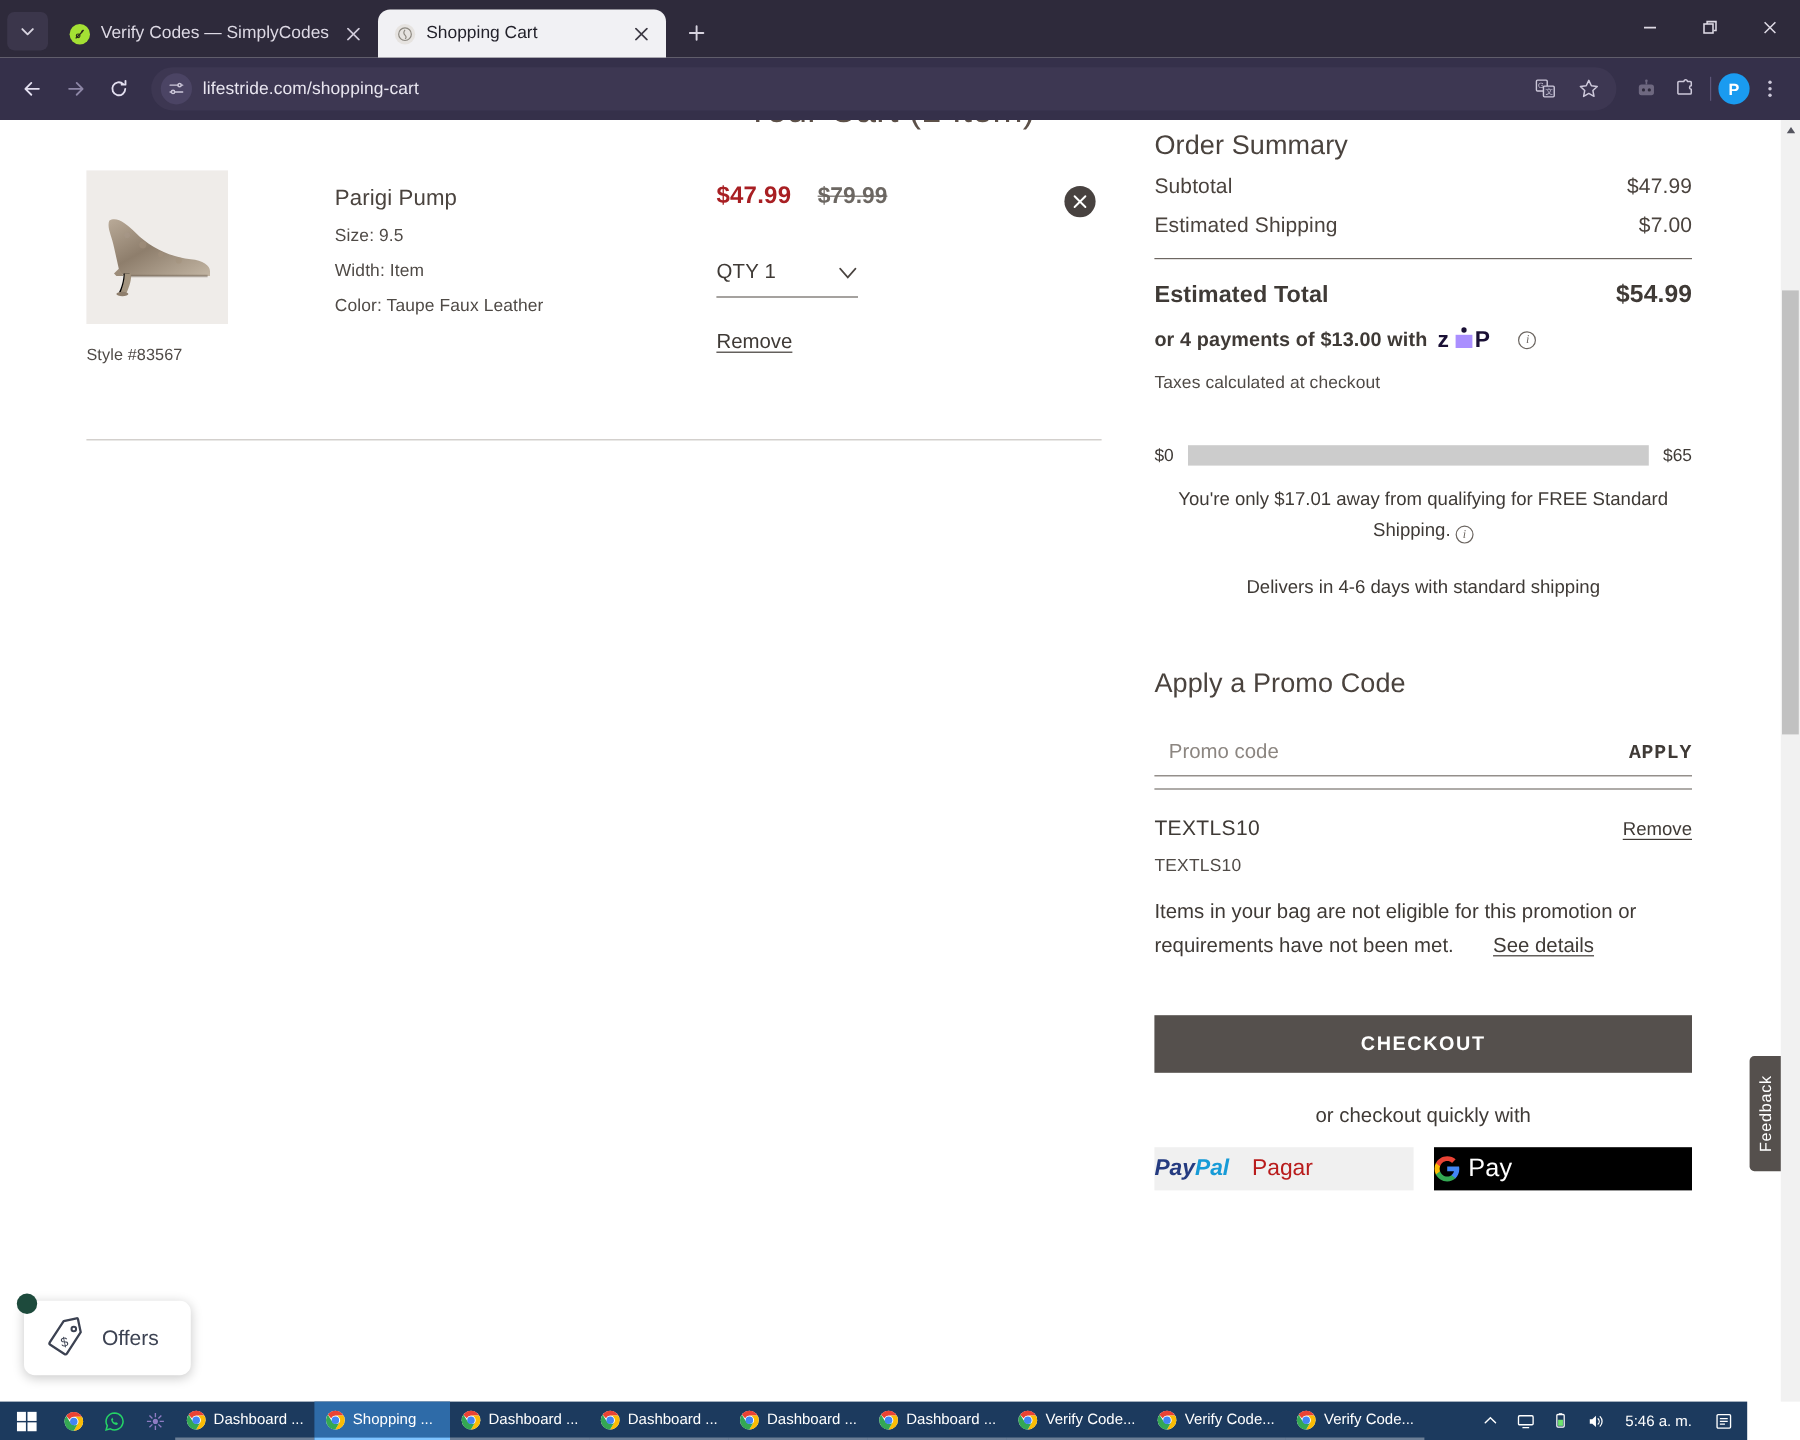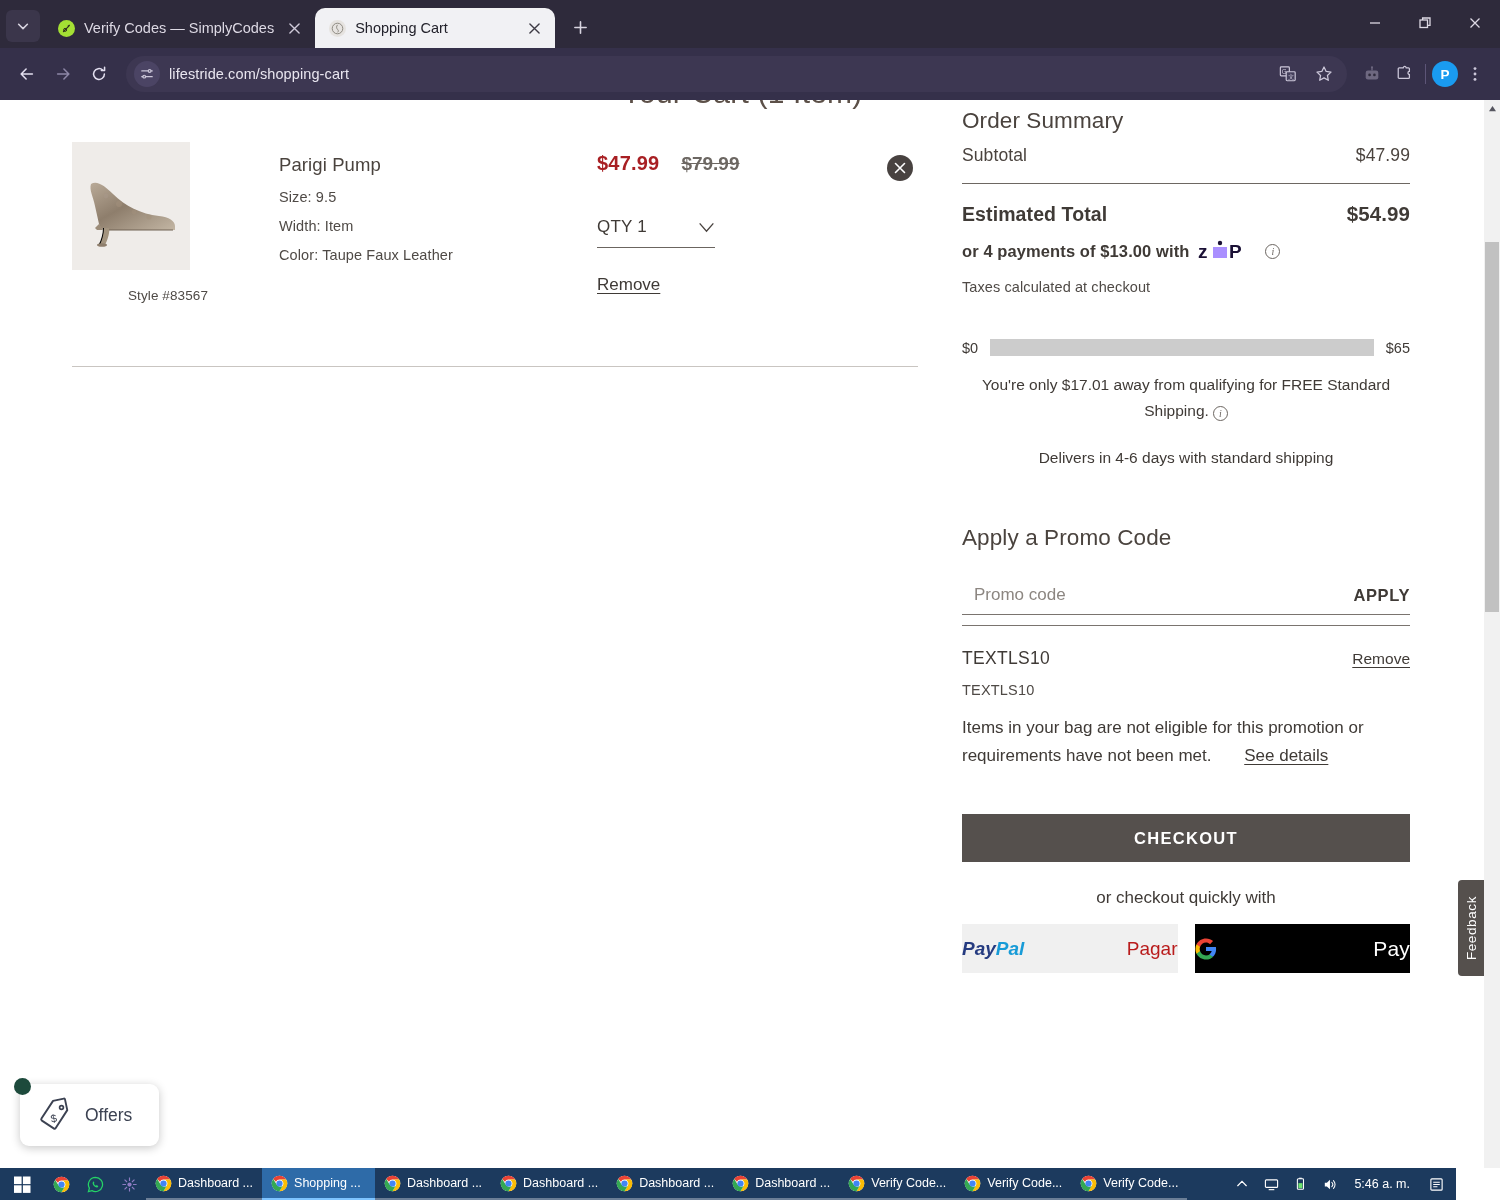--- a/index.html
+++ b/index.html
@@ -114,21 +114,21 @@
   
   .cart-heading {
     position: absolute; left: 0; top: -24px; width: 1484px;
     text-align: center; font-size: 30px; color: #5c5048;
     font-weight: 500; letter-spacing: .2px;
   }
 
   
   .cart-col { position: absolute; left: 72px; top: 42px; width: 846px; }
   .cart-item { display: flex; position: relative; }
-  .prod-thumb-wrap { width: 136px; text-align: right; }
+  .prod-thumb-wrap { width: 136px; }
   .prod-thumb {
     width: 118px; height: 128px; background: #efece9;
     position: relative; overflow: hidden;
   }
   .shoe {
     position: absolute; left: 50%; top: 52%; transform: translate(-50%,-50%);
   }
   .style-no {
     margin-top: 18px; font-size: 13.5px; color: #4f4a46; letter-spacing: .1px;
   }
@@ -218,21 +218,21 @@
   }
   .promo-input {
     border: none; outline: none; background: transparent;
     font-size: 17px; color: #3f3a36; font-family: "Liberation Sans", sans-serif;
     width: 300px; padding: 0 0 0 12px;
   }
   .promo-input::placeholder { color: #8c8681; }
   .apply-btn {
     font-size: 16.5px; color: #3f3a36; font-weight: 600;
     letter-spacing: .6px; cursor: pointer; background: none; border: none;
-    font-family: Liberation Sans, sans-serif;
+    font-family: Liberation Mono, monospace;
   }
   .promo-hr2 { height: 1.4px; background: #7a746f; margin-top: 10px; }
   .applied-row {
     margin-top: 22px; display: flex; justify-content: space-between; align-items: baseline;
   }
   .applied-code { font-size: 17.5px; color: #3f3a36; letter-spacing: .3px; }
   .applied-remove {
     font-size: 15.5px; color: #3f3a36; text-decoration: underline;
     cursor: pointer; text-underline-offset: 3px;
   }
@@ -249,22 +249,22 @@
     font-size: 16.5px; font-weight: 700; letter-spacing: 1.3px;
     display: flex; align-items: center; justify-content: center;
     cursor: pointer; border: none; font-family: "Liberation Sans", sans-serif;
   }
   .quick-label {
     margin-top: 26px; text-align: center; font-size: 17px;
     color: #3f3a36; font-weight: 500;
   }
   .pay-row { margin-top: 16px; display: flex; gap: 17px; }
   .pay-btn {
-    flex: 1; height: 49px; display: flex; align-items: center;
-    justify-content: space-between; cursor: pointer; gap: 24px;
+    flex: 1; height: 36px; display: flex; align-items: center;
+    justify-content: flex-start; cursor: pointer; gap: 7px;
   }
   .paypal-btn { background: #f0f0f0; }
   .gpay-btn { background: #000; }
   .pp-text { font-size: 19px; font-weight: 700; font-style: italic; }
   .pp-pay { color: #253b80; }
   .pp-pal { color: #179bd7; }
   .pp-pagar { font-size: 19px; color: #b91c1c; font-weight: 400; margin-left: 12px; }
   .gpay-text { color: #fff; font-size: 21px; font-weight: 400; letter-spacing: .2px; }
 
   .continue-shopping {
@@ -540,20 +540,24 @@
       </div>
       <div class="cart-divider"></div>
 
       <div class="summary">
         <div class="summary-title">Order Summary</div>
 
         <div class="sum-row">
           <span class="sum-label">Subtotal</span>
           <span class="sum-value">$47.99</span>
         </div>
+        <div class="sum-row">
+          <span class="sum-label">Estimated Shipping</span>
+          <span class="sum-value">$7.00</span>
+        </div>
 
         <div class="sum-hr"></div>
 
         <div class="total-row">
           <span class="total-label">Estimated Total</span>
           <span class="total-value">$54.99</span>
         </div>
 
         <div class="zip-row">
           <span class="zip-text">or 4 payments of $13.00 with</span>

